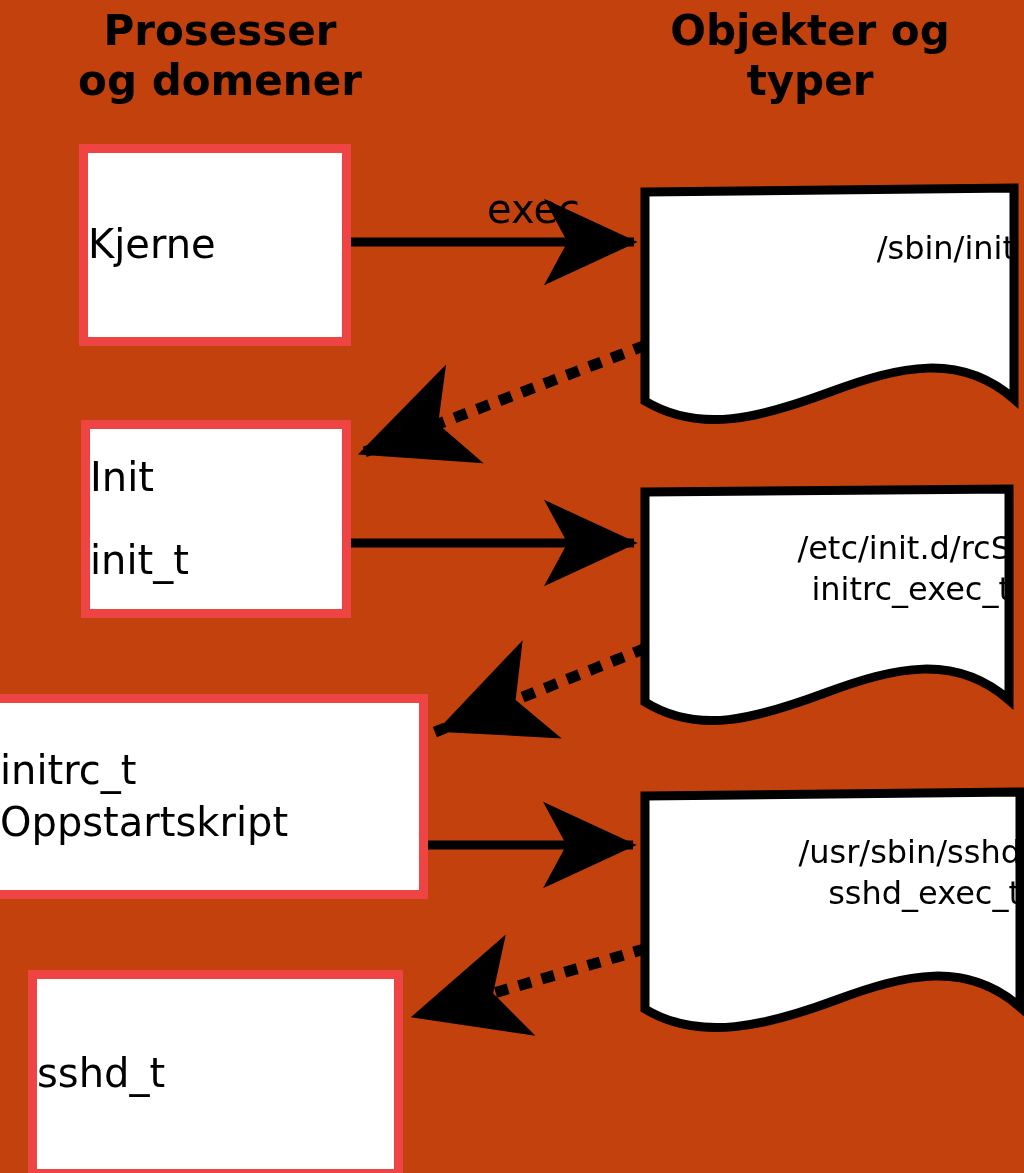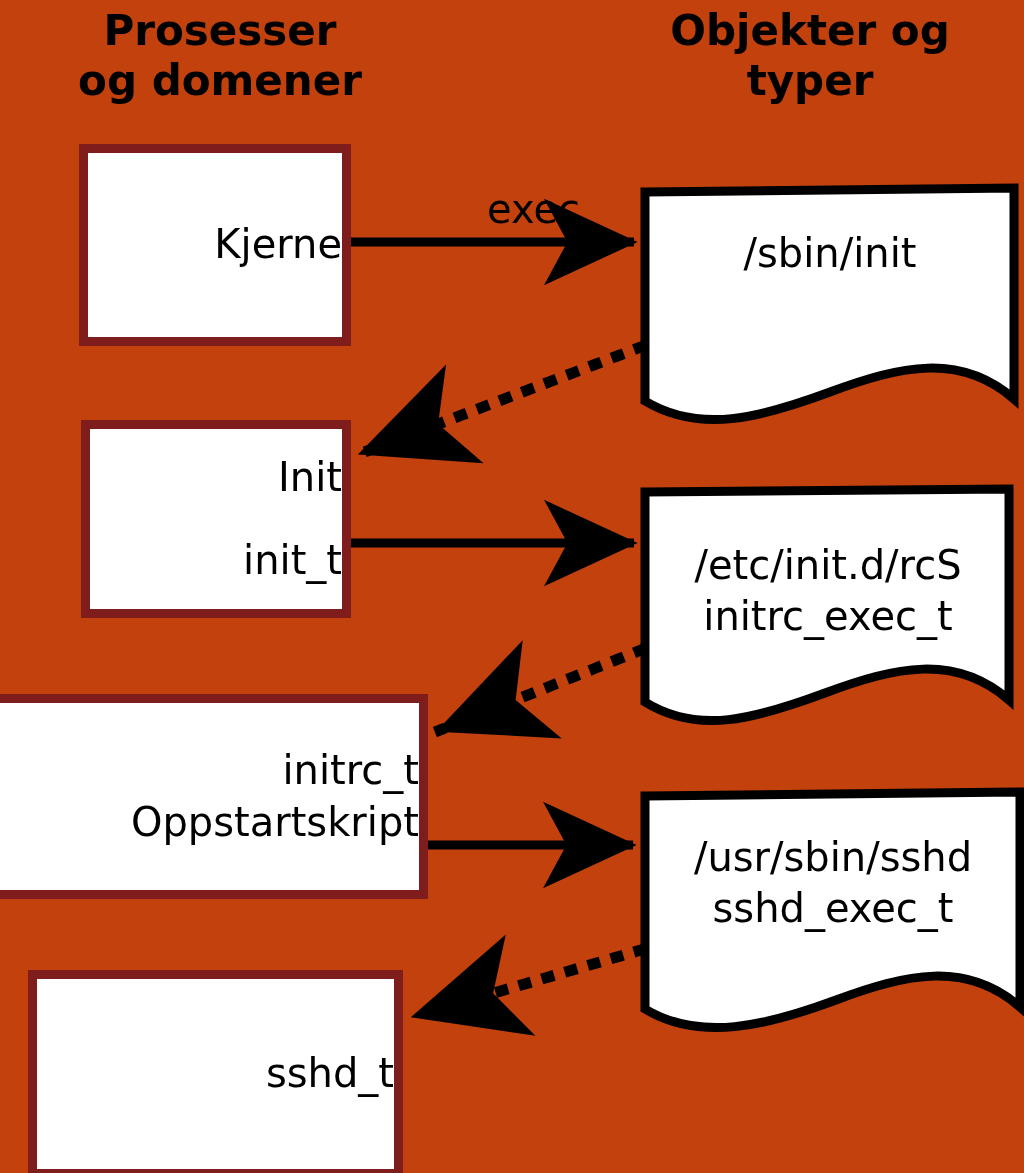--- a/index.html
+++ b/index.html
@@ -26,48 +26,48 @@
     text-align: center;
     white-space: pre-line;
     letter-spacing: 0px;
   }
   #header-left  { left: 20px;  top: 6px;  width: 400px; }
   #header-right { left: 600px; top: 6px;  width: 420px; }
 
   .proc-box {
     position: absolute;
     box-sizing: border-box;
-    border: 9px solid #7f1d1d;
+    border: 9px solid #ef4444;
     background: #ffffff;
     color: #000000;
     display: flex;
     flex-direction: column;
-    align-items: flex-end;
+    align-items: flex-start;
     justify-content: center;
     font-size: 40px;
     line-height: 1.28;
     text-align: center;
   }
   .proc-box .line { display: block; white-space: nowrap; }
 
   .svg-layer {
     position: absolute;
     left: 0;
     top: 0;
     width: 1024px;
     height: 1173px;
     overflow: visible;
   }
 
   .obj-label {
     position: absolute;
     color: #000000;
-    font-size: 40px;
+    font-size: 32px;
     line-height: 1.28;
-    text-align: center;
+    text-align: right;
     pointer-events: none;
   }
   .obj-label .line { display: block; white-space: nowrap; }
 
   .edge-label {
     position: absolute;
     color: #000000;
     font-size: 40px;
     line-height: 1;
     text-align: right;
@@ -135,21 +135,21 @@
 
     <line x1="641" y1="650" x2="440" y2="730" stroke="#000000" stroke-width="11" stroke-dasharray="2 22" stroke-linecap="square" marker-end="url(#arrowDotted)"></line>
 
     <line x1="641" y1="950" x2="415" y2="1016" stroke="#000000" stroke-width="11" stroke-dasharray="2 22" stroke-linecap="square" marker-end="url(#arrowDotted)"></line>
   </svg>
 
   <div class="obj-label" style="left:645px; top:228px; width:370px;">
     <span class="line">/sbin/init</span>
   </div>
 
-  <div class="obj-label" style="left:645px; top:528px; width:366px;margin-top:12px;">
+  <div class="obj-label" style="left:645px; top:528px; width:366px;">
     <span class="line">/etc/init.d/rcS</span>
     <span class="line">initrc_exec_t</span>
   </div>
 
   <div class="obj-label" style="left:645px; top:832px; width:376px;">
     <span class="line">/usr/sbin/sshd</span>
     <span class="line">sshd_exec_t</span>
   </div>
 
   <div class="edge-label" style="left:420px; top:189px; width:160px;">exec</div>

